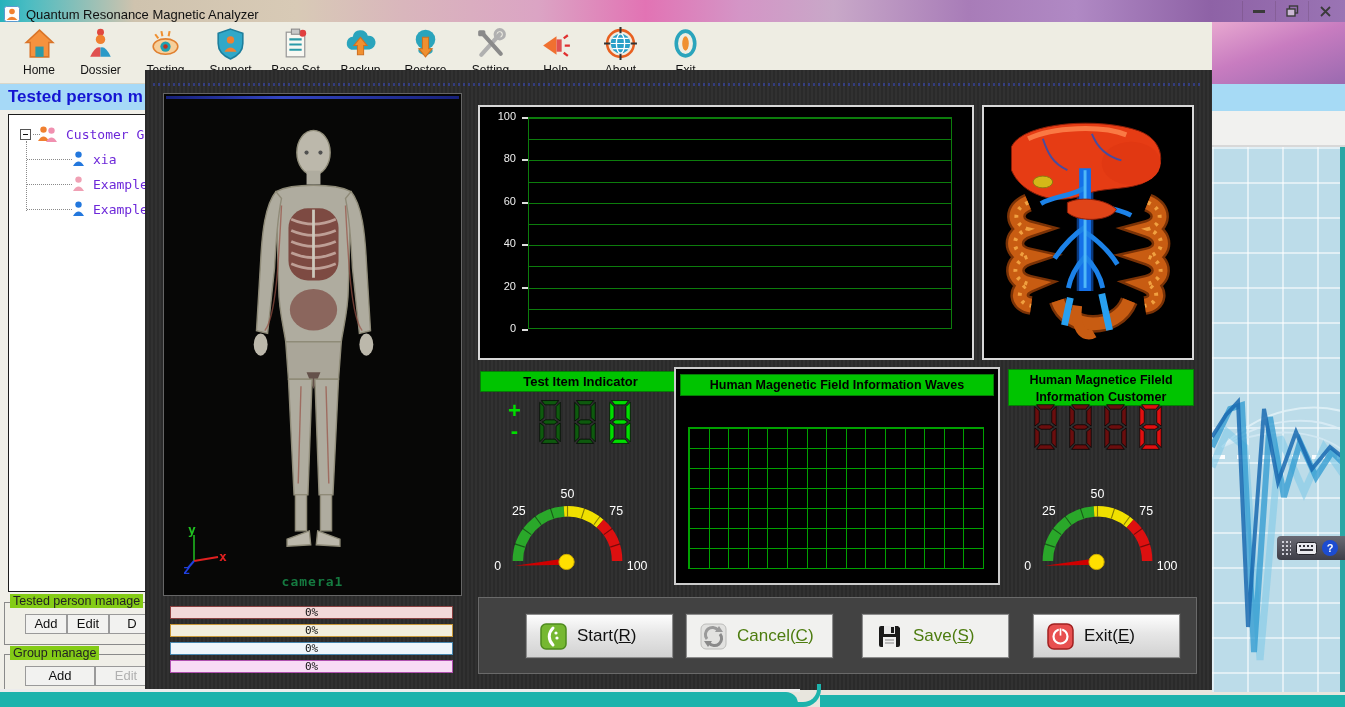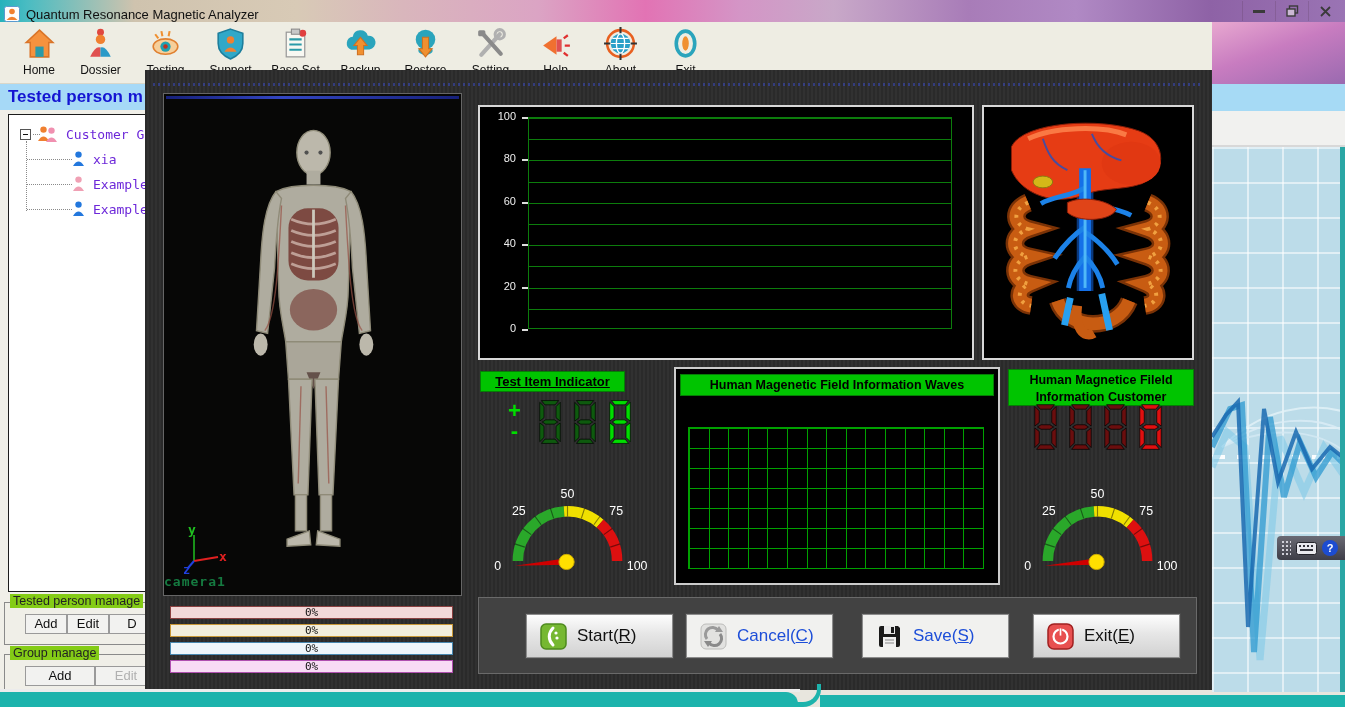--- a/index.html
+++ b/index.html
@@ -48,21 +48,21 @@
   
   .black-panel { left:145px; top:70px; width:1067px; height:620px; z-index:20;
     background:repeating-linear-gradient(90deg,#2a2a2a 0 2px,#313131 2px 4px); }
   .dotline { position:absolute; left:8px; top:13px; width:1050px; height:3px; opacity:.55;
     background:repeating-linear-gradient(90deg,#3a4ac0 0 2px,transparent 2px 5px); }
 
   .body-panel { position:absolute; left:18px; top:23px; width:299px; height:503px;
     background:#070706; border:1px solid #666; }
   .body-topline { position:absolute; left:2px; top:2px; right:2px; height:3px;
     background:linear-gradient(90deg,#16207a,#3346c2 40%,#16207a); }
-  .camera-label { position:absolute; left:0; right:0; bottom:6px; text-align:left;
+  .camera-label { position:absolute; left:0; right:0; bottom:6px; text-align:center;
     color:#157a40; font-family:"DejaVu Sans Mono",monospace; font-weight:bold; font-size:13px; letter-spacing:1px; }
 
   .pbar { position:absolute; left:25px; width:283px; height:13px; text-align:center;
     font-family:"DejaVu Sans Mono",monospace; font-size:11px; line-height:12px; color:#111; }
 
   .chart-panel { position:absolute; left:333px; top:35px; width:496px; height:255px;
     background:#000; border:2px solid #d8d8d8; }
   .plot { position:absolute; left:48px; top:10px; width:424px; height:212px;
     border:1px solid #0c7c0c;
     background:repeating-linear-gradient(180deg,#0c7c0c 0 1px,transparent 1px 21.2px); }
@@ -86,21 +86,21 @@
     background-image:repeating-linear-gradient(90deg,#00a000 0 1px,transparent 1px 19.6px),
                      repeating-linear-gradient(180deg,#00a000 0 1px,transparent 1px 20px); }
 
   .gauge { position:absolute; width:165px; height:105px; }
 
   .action-bar { position:absolute; left:333px; top:527px; width:719px; height:77px;
     background:#424242; border:1px solid #6a6a6a; }
   .btn { position:absolute; top:16px; width:147px; height:44px; display:flex; align-items:center;
     padding-left:13px; gap:10px; border:1px solid #8c8c8c; outline:1px solid #4a4a4a;
     background:linear-gradient(#fdfdfd,#e6e6e6 45%,#d2d2d2); font-size:17px; color:#111; cursor:pointer; }
-  .btn.disabled { background:#f1f1ef; color:#1d4ed8; cursor:default; }
+  .btn.disabled { background:#f1f1ef; color:#4d7c0f; cursor:default; }
   .btn svg { width:27px; height:27px; flex:0 0 auto; }
   .u { text-decoration:underline; }
 
   
   .white-line { left:0; top:689px; width:800px; height:3px; background:#ececec; z-index:40; }
   .teal-left { left:0; top:692px; width:798px; height:15px; background:#1db3ac;
     border-top-right-radius:12px; z-index:40; }
   .teal-right { left:820px; top:695px; width:525px; height:12px; background:#1db3ac; z-index:40; }
   .teal-join { left:795px; top:684px; width:26px; height:23px; border-bottom:5px solid #1db3ac;
     border-right:4px solid #1db3ac; border-bottom-right-radius:18px; z-index:39; }
@@ -428,21 +428,21 @@
         <path d="M103,80 C85,90 72,88 58,96 M103,95 C120,100 135,100 150,108 M103,120 C88,130 80,140 72,152 M103,125 C118,135 128,145 136,158 M103,150 C92,162 88,172 86,182 M103,150 C115,162 119,172 121,182" stroke="#1c82e8" stroke-width="5" fill="none"></path>
         <path d="M103,62 L103,182" stroke="#50b8f8" stroke-width="3" fill="none"></path>
         <path d="M85,95 C100,88 125,92 135,102 C128,115 95,115 85,105 Z" fill="#e04418" stroke="#8a1e08"></path>
         <path d="M75,195 C85,225 135,228 148,195" stroke="#7a3206" stroke-width="18" fill="none"></path>
         <path d="M75,195 C85,225 135,228 148,195" stroke="#c85c12" stroke-width="13" fill="none"></path>
         <path d="M95,200 C92,222 102,234 112,228" stroke="#c85c12" stroke-width="10" fill="none"></path>
         <path d="M120,188 L128,225 M88,192 L82,220" stroke="#28a0f0" stroke-width="7" fill="none"></path>
       </svg>
     </div>
 
-    <div class="green-label" style="position:absolute; left:335px; top:301px; width:145px; height:21px; font-size:13px; line-height:19px;text-decoration:underline;">Test Item Indicator</div>
+    <div class="green-label" style="position:absolute; left:335px; top:301px; width:201px; height:21px; font-size:13px; line-height:19px;">Test Item Indicator</div>
     <div style="position:absolute; left:363px; top:331px; color:#00dd00; font-weight:bold; font-size:22px; line-height:20px; text-align:center;">
       <div>+</div>
       <div>-</div>
     </div>
     <div class="seg-digits" style="left:390px; top:328px;">
       <svg width="30" height="48" viewBox="0 0 34 56">
           <use href="#d8" fill="#0e5a0e"></use>
         </svg>
       <svg width="30" height="48" viewBox="0 0 34 56">
           <use href="#d8" fill="#0e5a0e"></use>

